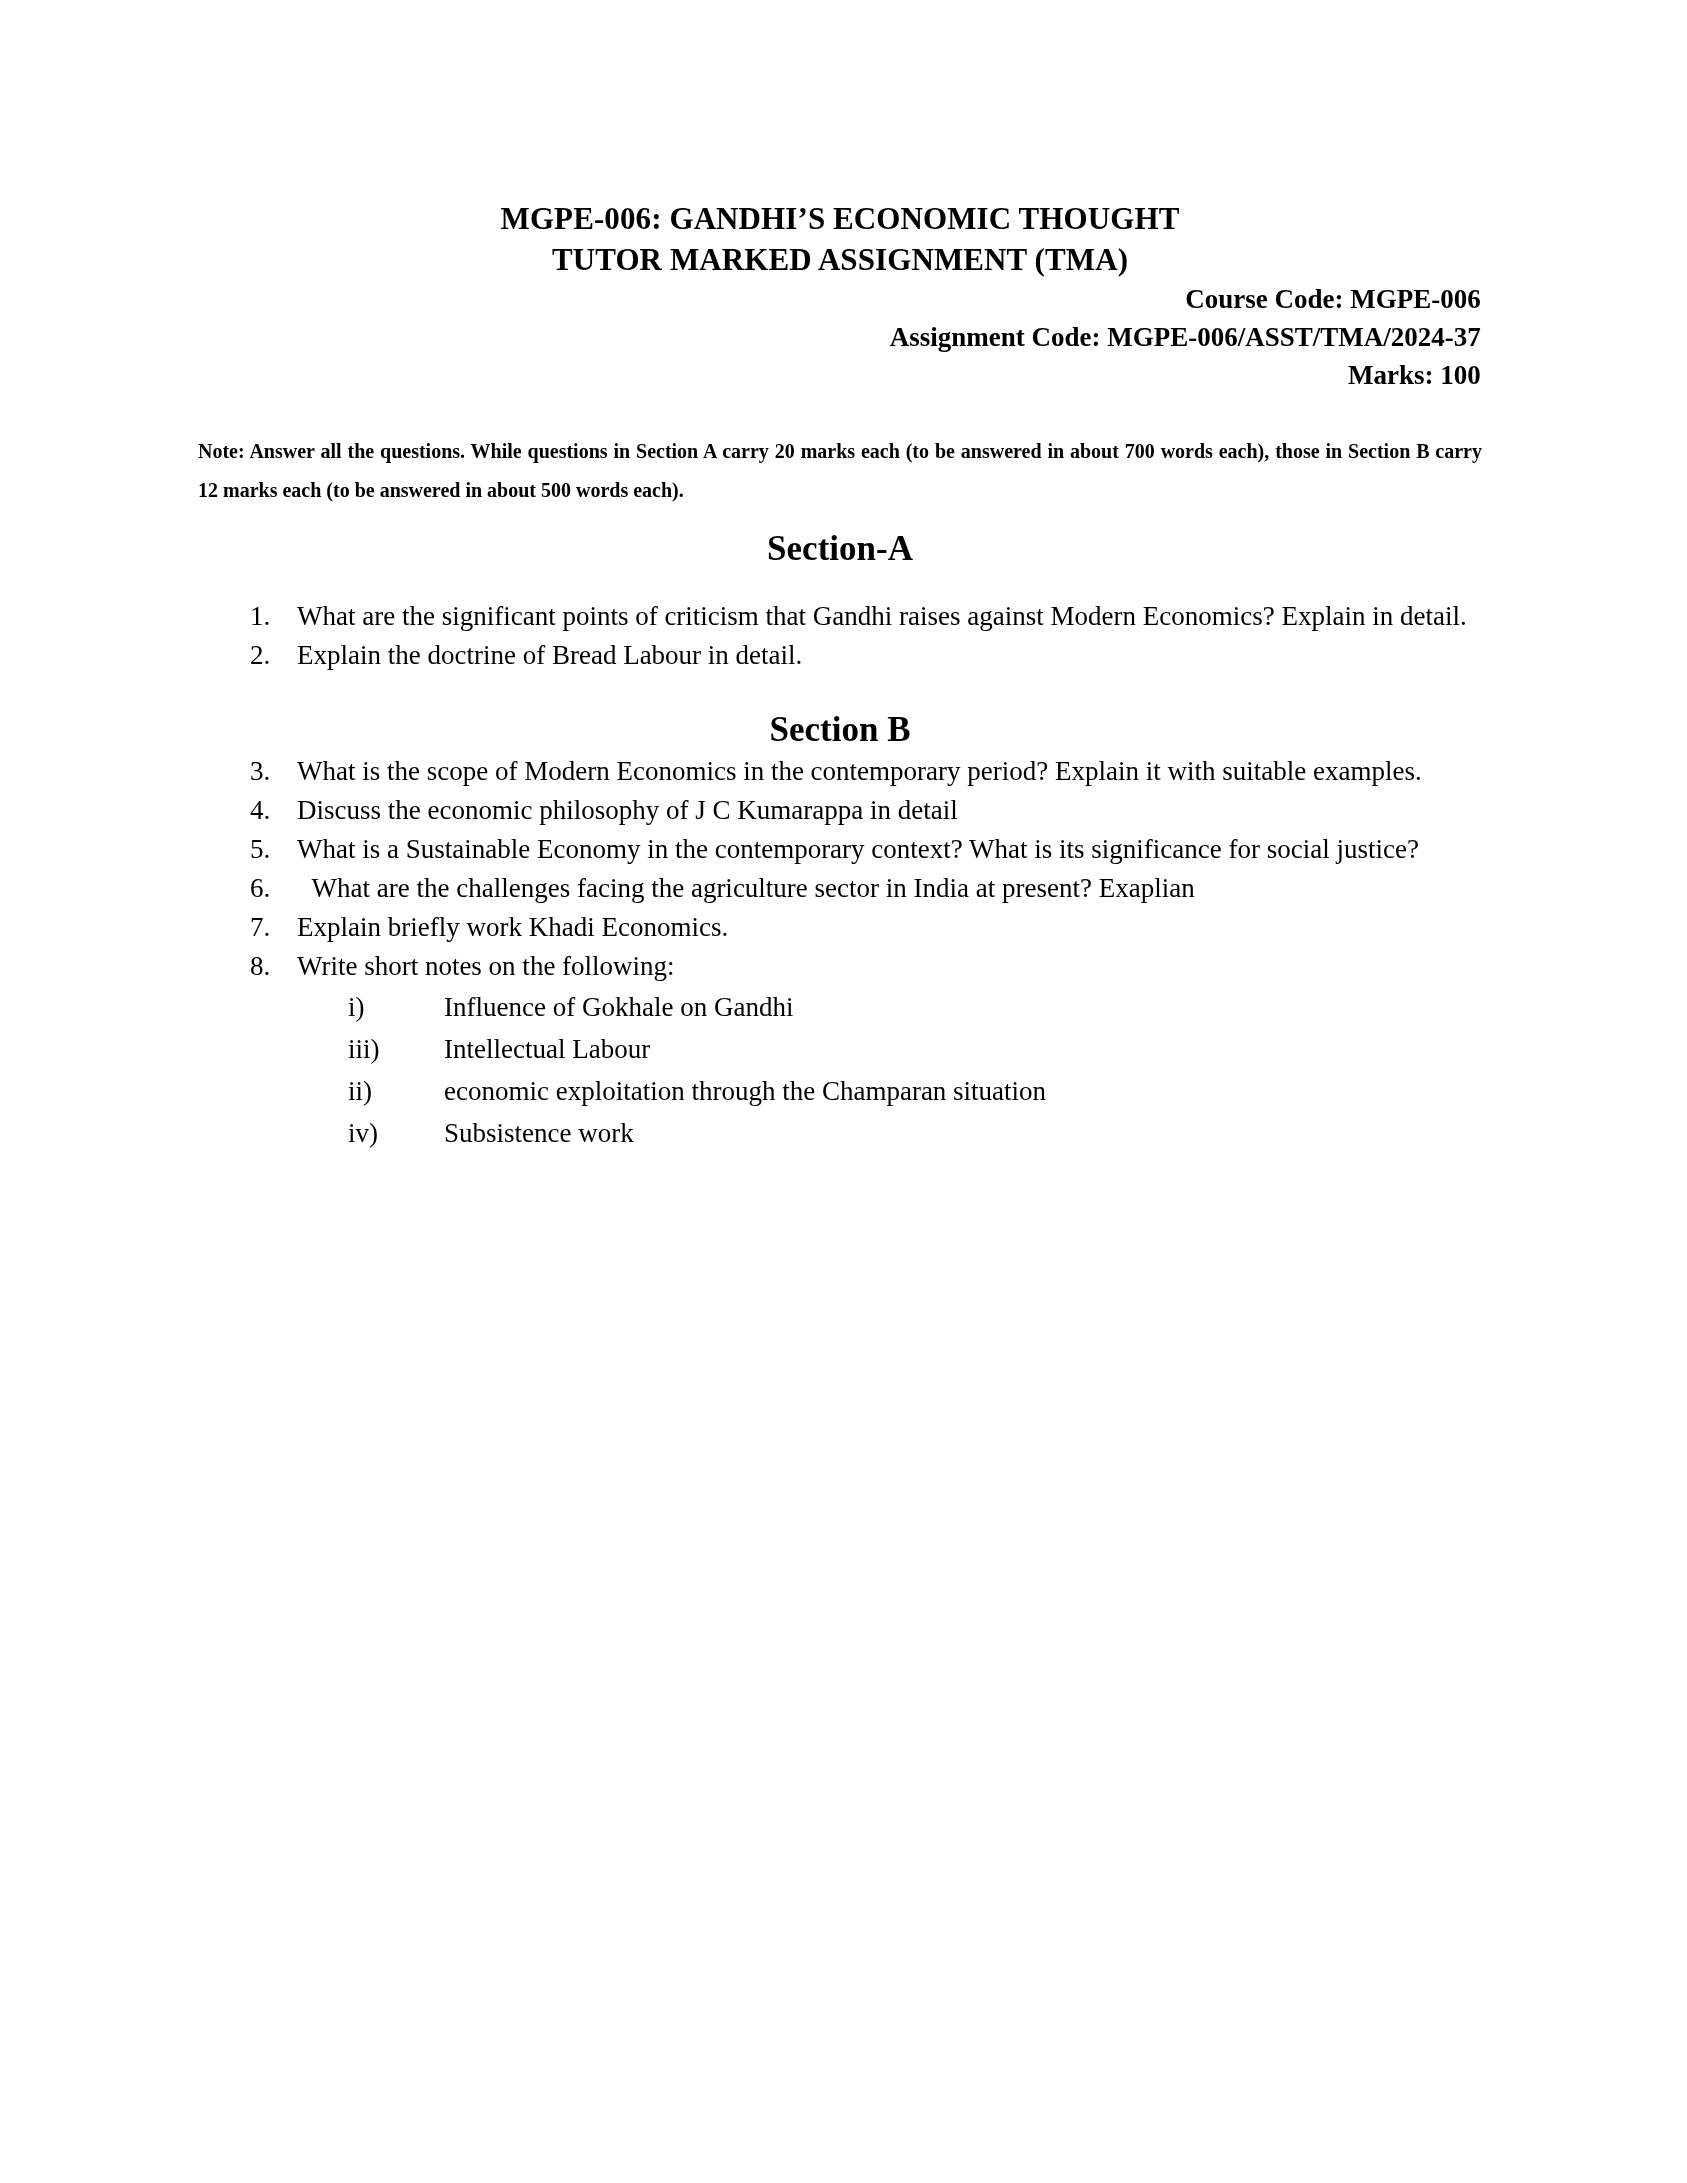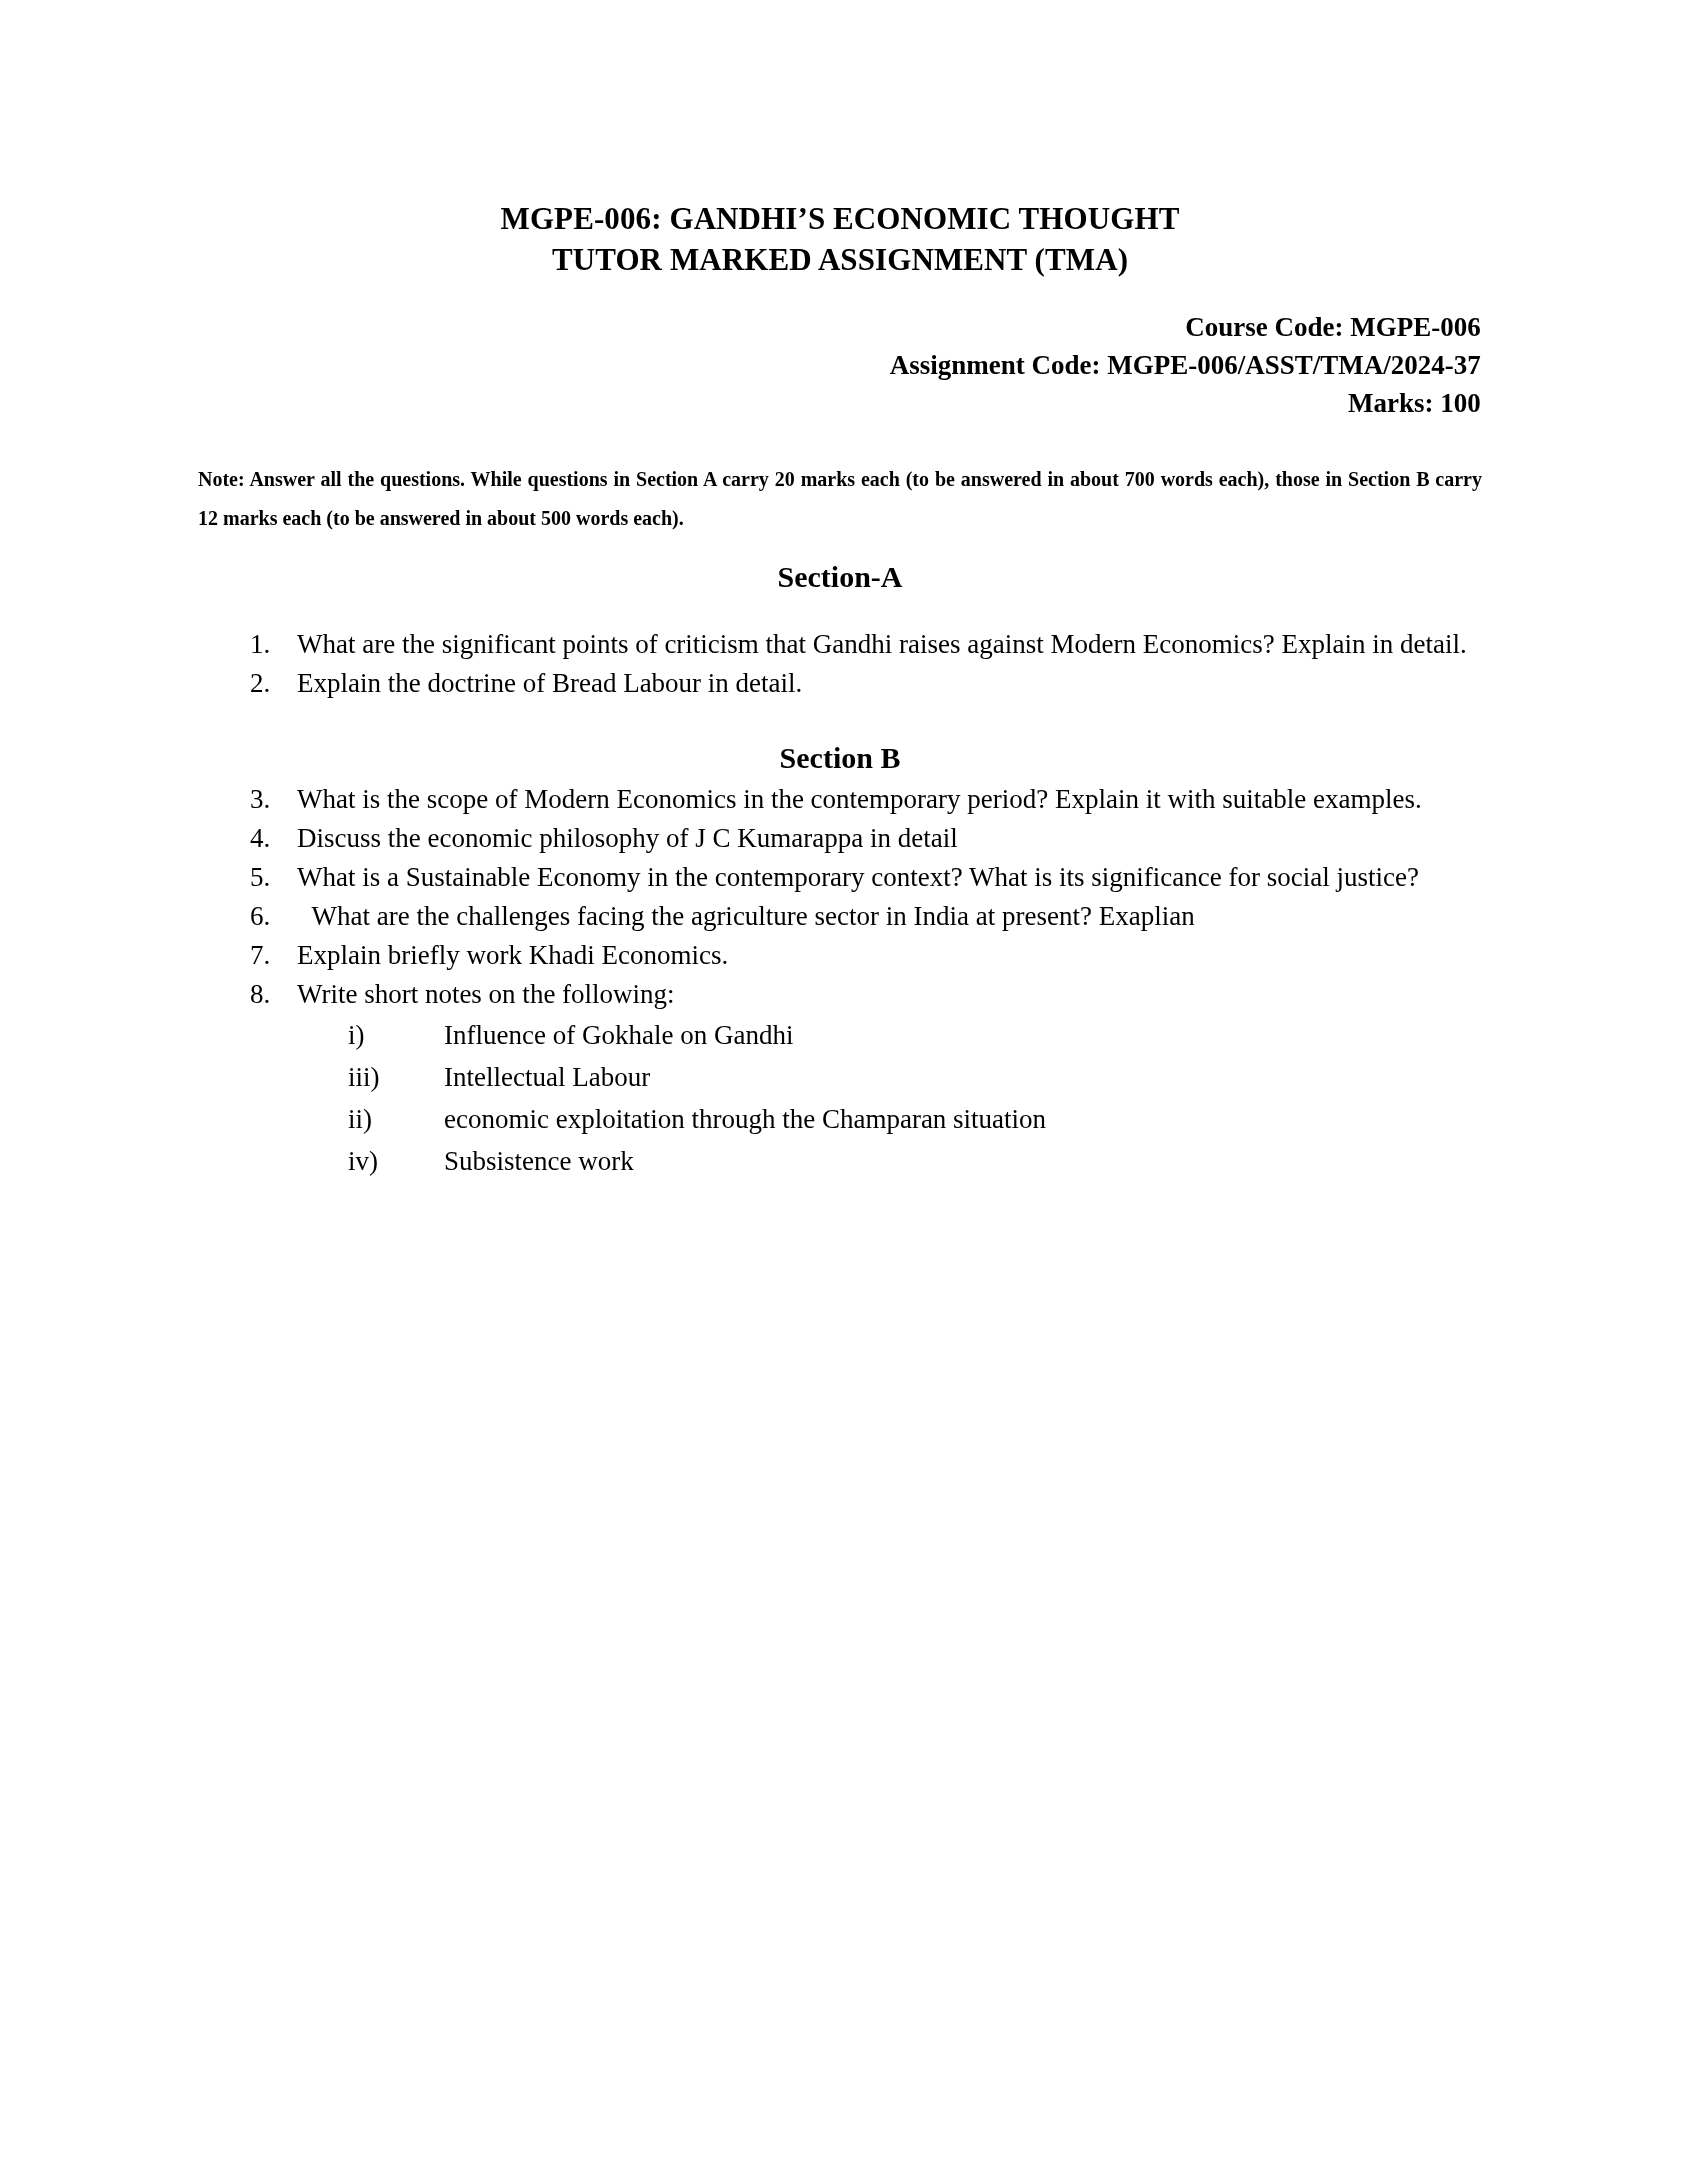--- a/index.html
+++ b/index.html
@@ -27,21 +27,20 @@
     font-size: 31px;
     line-height: 41px;
     letter-spacing: 0.1px;
     margin: 0 0 0 0;
   }
   .doc-title .title-line {
     display: block;
     white-space: nowrap;
   }
   .meta-block {
-    margin-top: 28px;
     text-align: right;
     font-weight: bold;
     font-size: 27px;
     line-height: 38px;
     padding-right: 1.3px;
   }
   .meta-block .meta-line {
     display: block;
   }
   .note-block {
@@ -49,21 +48,21 @@
     font-weight: bold;
     font-size: 20px;
     line-height: 39px;
     text-align: justify;
     text-justify: inter-word;
     padding-right: 0px;
   }
   .section-heading {
     text-align: center;
     font-weight: bold;
-    font-size: 30px;
+    font-size: 35px;
     line-height: 37px;
     margin: 4px 0 0 0;
   }
   .section-heading.b {
     margin-top: 36px;
   }
   .qlist {
     list-style: none;
     margin: 0;
     padding: 0;

